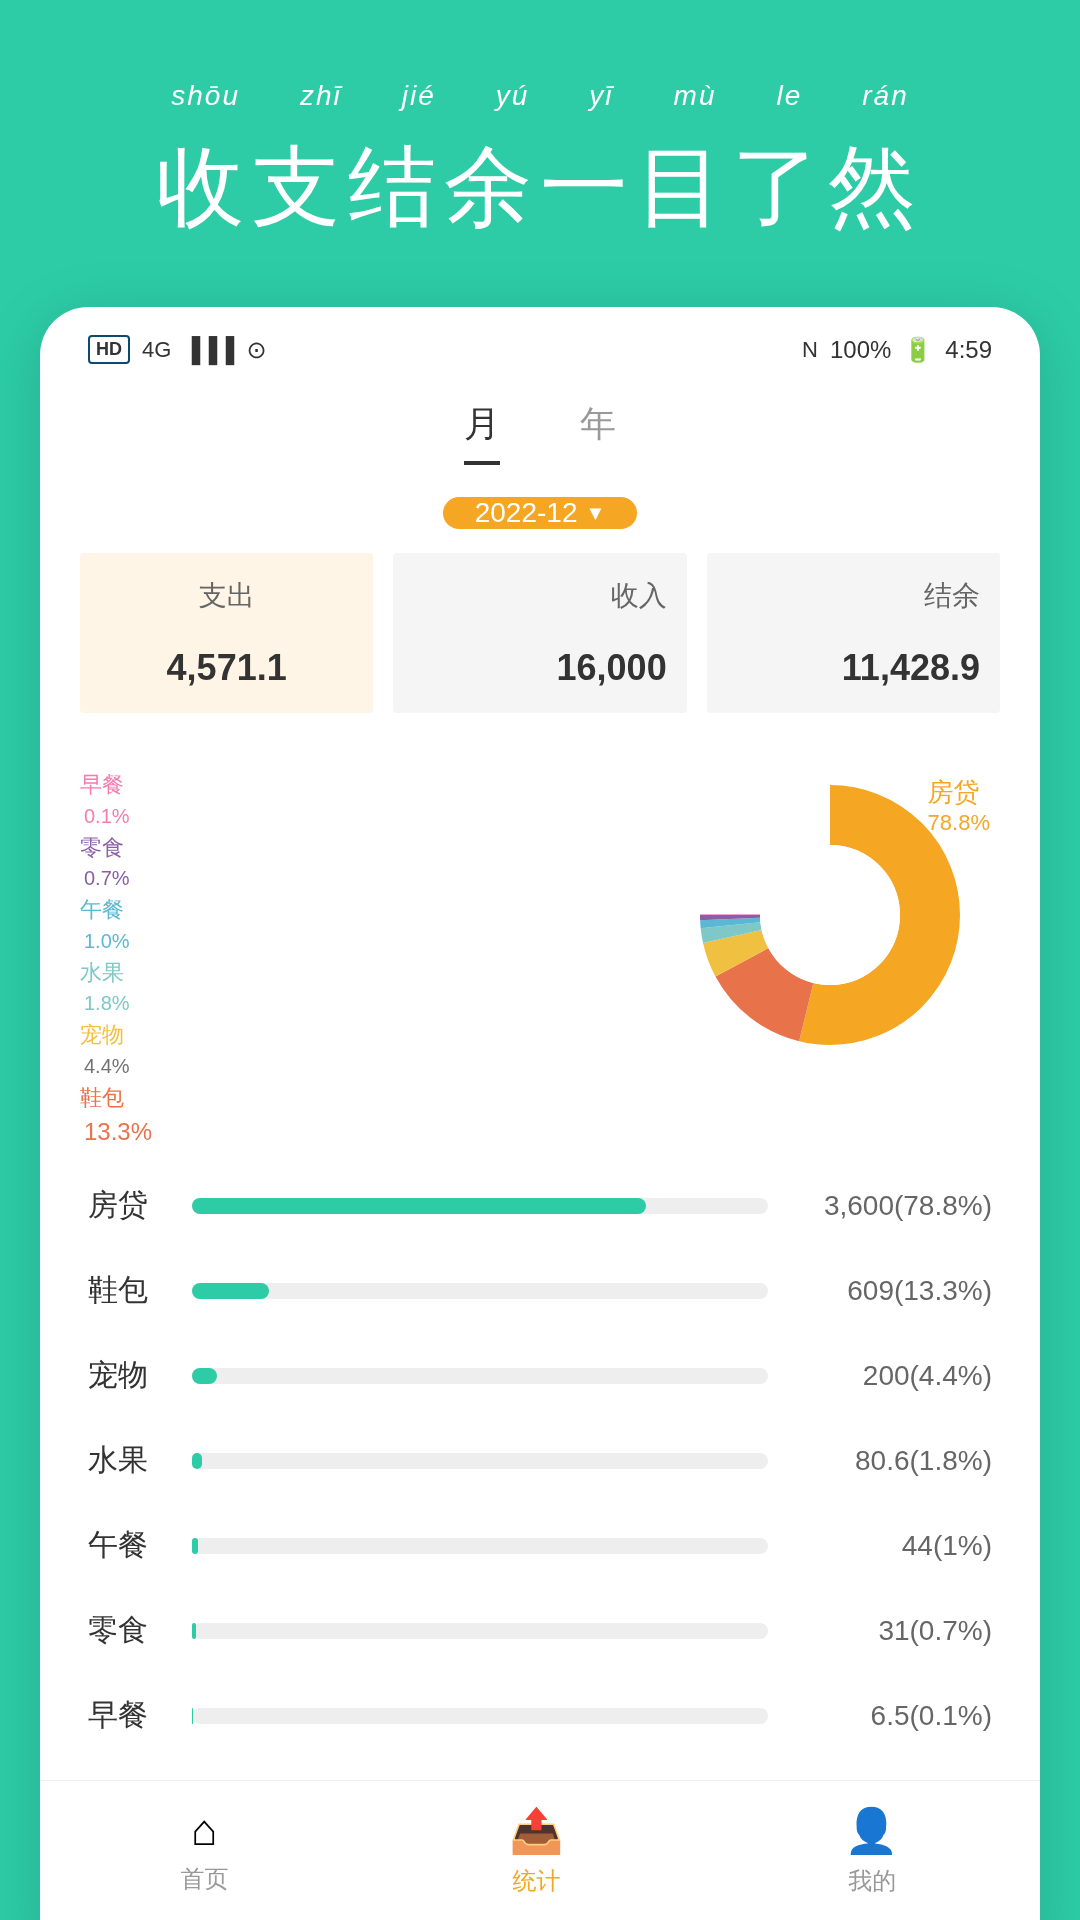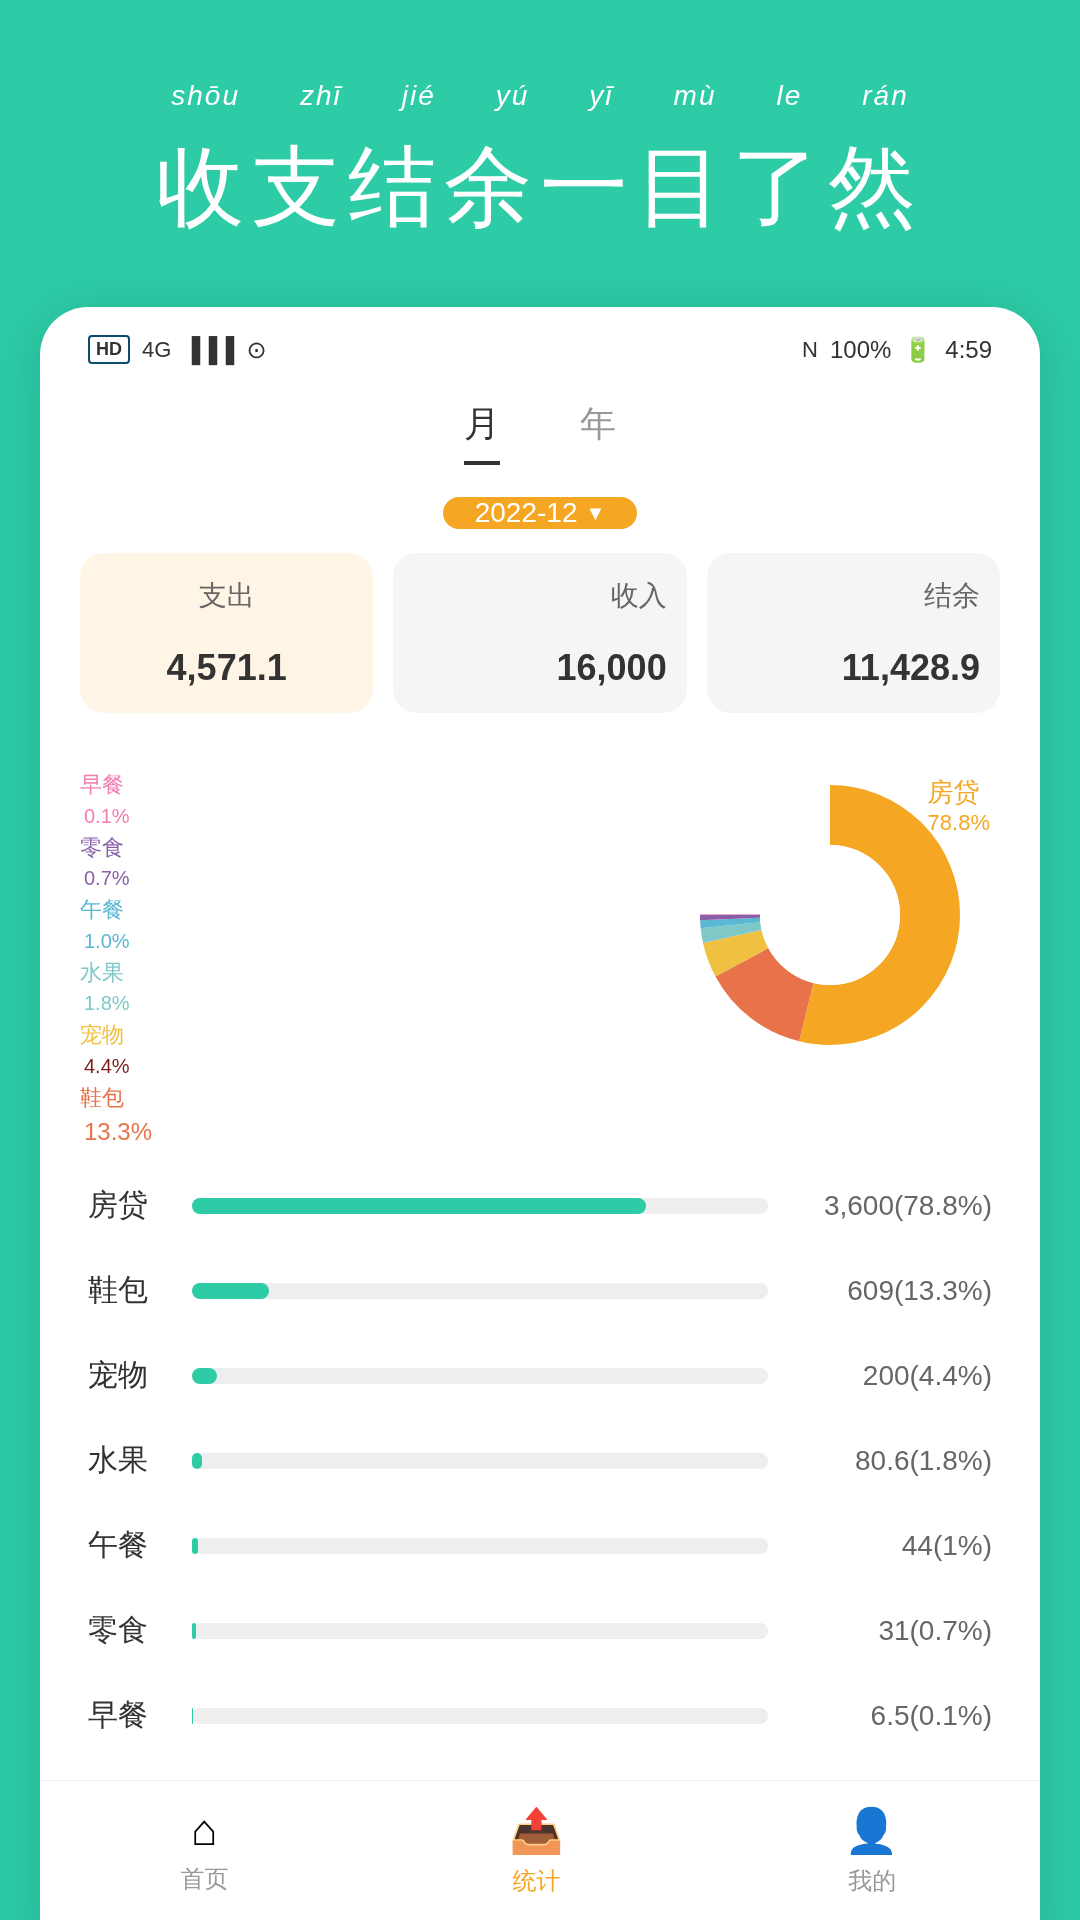--- a/index.html
+++ b/index.html
@@ -110,21 +110,21 @@
 
     .summary-row {
       display: flex;
       gap: 20px;
       padding: 0 40px;
       margin-bottom: 32px;
     }
 
     .summary-card {
       flex: 1;
-      border-radius: 24px;
+      border-radius: 4px;
       padding: 24px 20px;
       text-align: center;
     }
 
     .summary-card.expense {
       background: #FFF5E6;
     }
 
     .summary-card.income,
     .summary-card.balance {
@@ -344,21 +344,21 @@
         <span style="color:#5BB8D4; font-size:22px;">午餐</span>
       </div>
       <div style="color:#5BB8D4; font-size:20px; margin-left:4px;">1.0%</div>
       <div class="legend-item">
         <span style="color:#7EC8C8; font-size:22px;">水果</span>
       </div>
       <div style="color:#7EC8C8; font-size:20px; margin-left:4px;">1.8%</div>
       <div class="legend-item">
         <span style="color:#F0C040; font-size:22px;">宠物</span>
       </div>
-      <div style="color:#7f1d1d; font-size:20px; margin-left:4px;">4.4%</div>
+      <div style="color:#737373; font-size:20px; margin-left:4px;">4.4%</div>
       <div class="legend-item">
         <span style="color:#E8734A; font-size:22px;">鞋包</span>
       </div>
       <div style="color:#E8734A; font-size:24px; margin-left:4px;">13.3%</div>
     </div>
 
     <div class="donut-chart">
       <svg viewBox="0 0 300 300" width="300" height="300">
 
         <circle cx="150" cy="150" r="100" fill="none" stroke="#F5A623" stroke-width="60" stroke-dasharray="494.8 628.3" stroke-dashoffset="157.08" transform="rotate(-90 150 150)"></circle>

